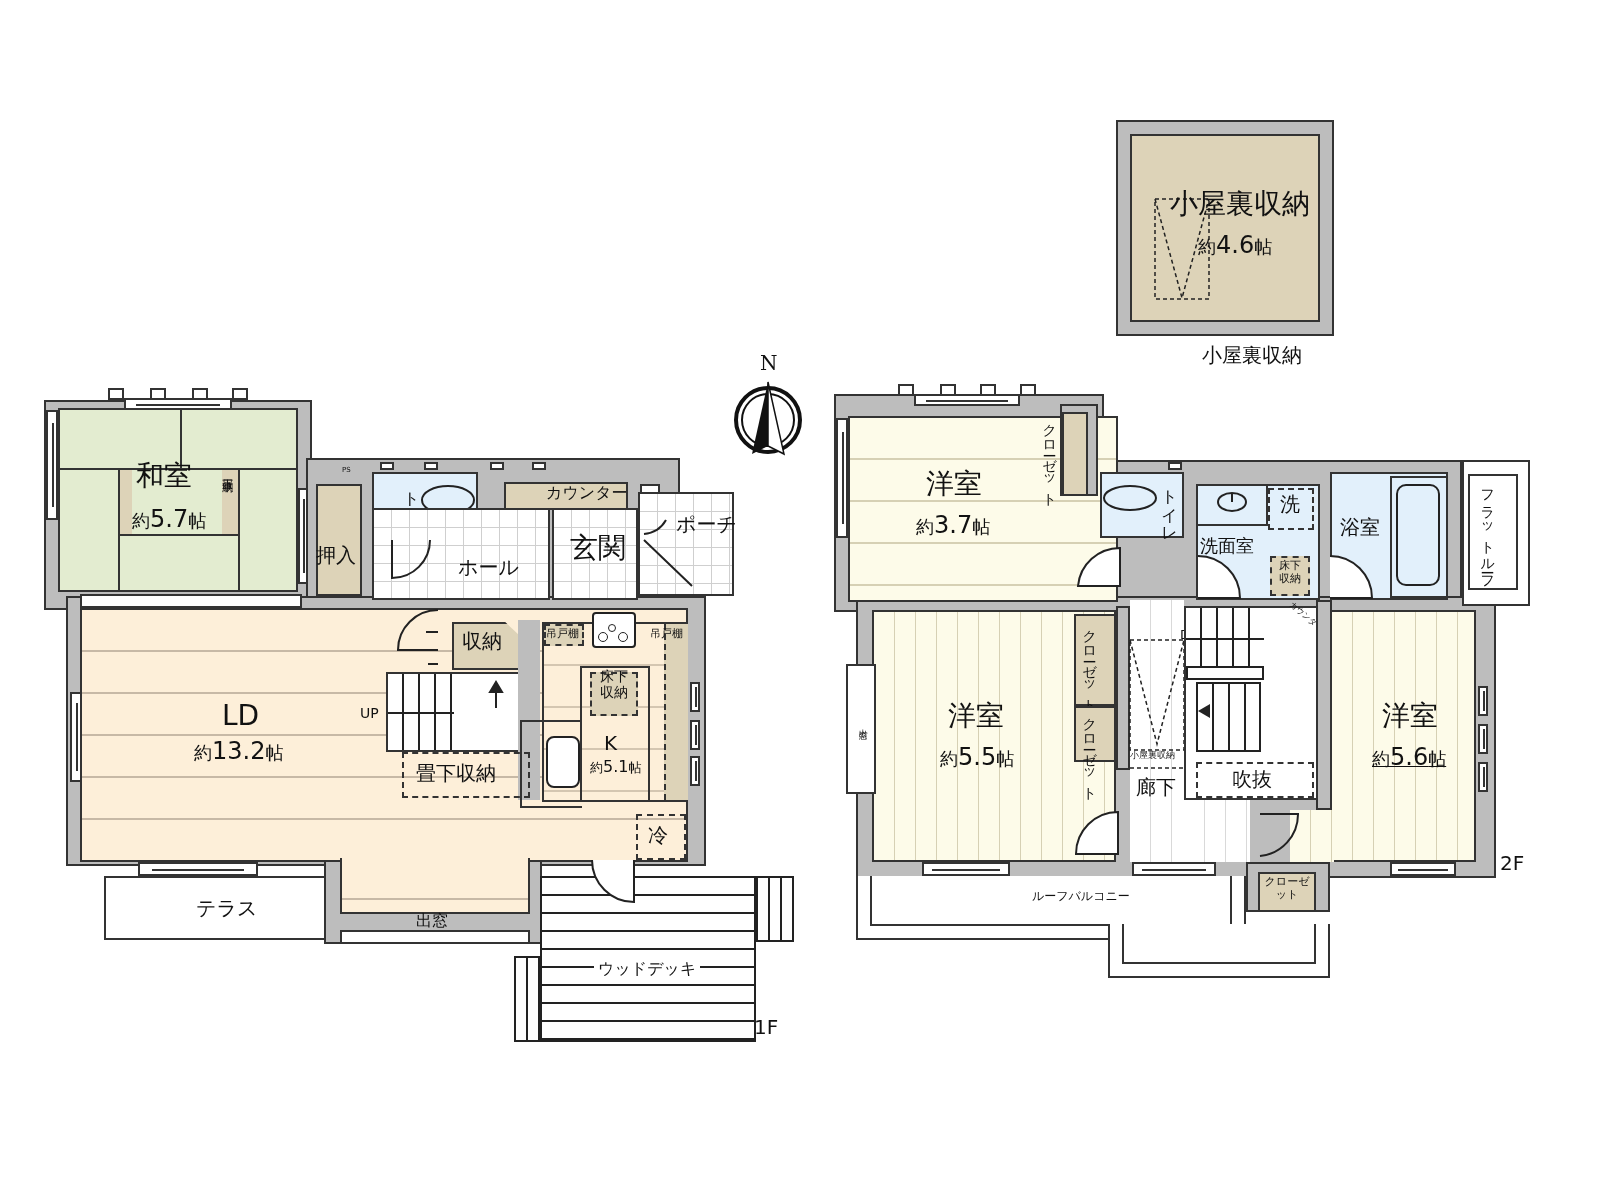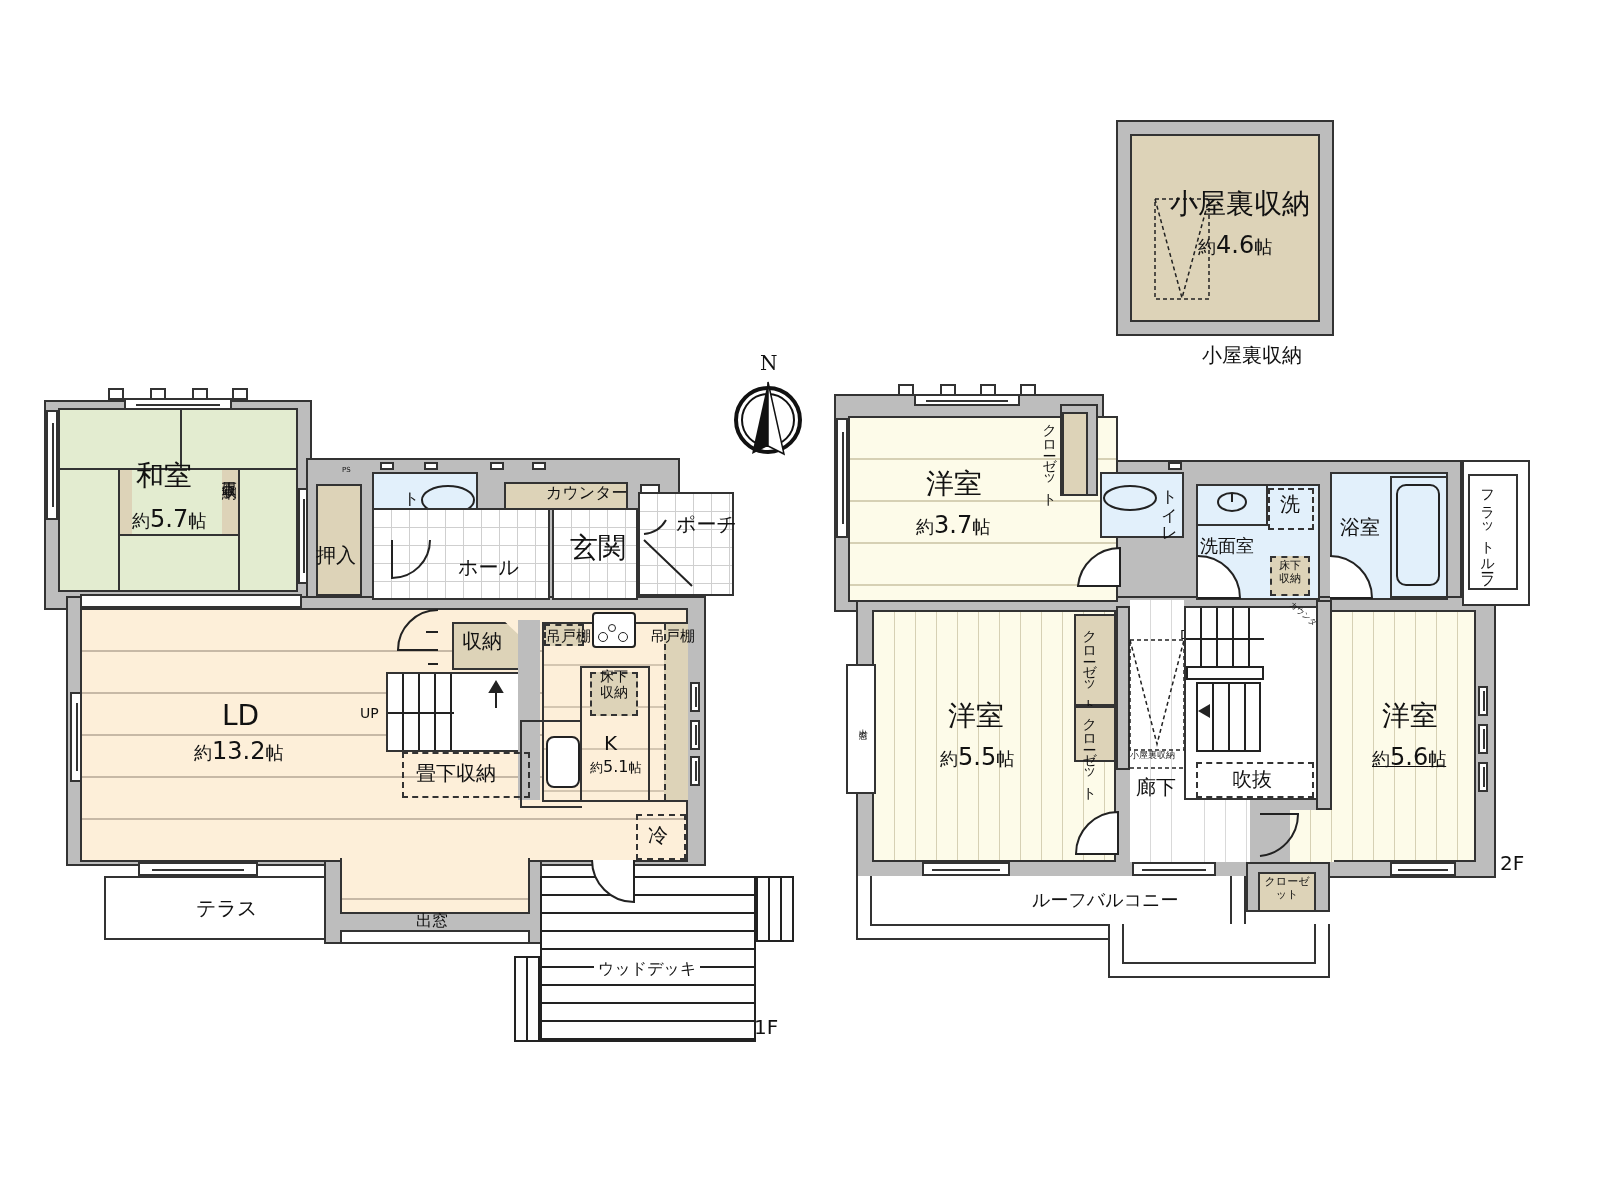--- a/index.html
+++ b/index.html
@@ -28,21 +28,21 @@
   .deck { background:#fff;
     background-image:repeating-linear-gradient(to bottom, transparent 0 16px, #222 16px 18px); }
   .deck-v { background:#fff;
     background-image:repeating-linear-gradient(to right, transparent 0 10px, #222 10px 12px); }
   .outline { border:2px solid #333; background:#fff; }
   .dashed { border:2px dashed #333; }
   .label { position:absolute; text-align:center; white-space:nowrap; line-height:1.15; }
   .lbl-big { font-size:28px; }
   .lbl-mid { font-size:20px; }
   .lbl-sm { font-size:16px; }
-  .lbl-xs { font-size:15px; }
+  .lbl-xs { font-size:11px; }
   .size { font-size:18px; }
   .size b { font-weight:normal; font-size:24px; }
   .vert { writing-mode:vertical-rl; text-orientation:upright; letter-spacing:1px; }
   .win { position:absolute; background:#fff; border:2px solid #333; box-sizing:border-box; }
   .win::after { content:""; position:absolute; left:10%; right:10%; top:45%; height:2px; background:#333; }
   .winv { position:absolute; background:#fff; border:2px solid #333; box-sizing:border-box; }
   .winv::after { content:""; position:absolute; top:10%; bottom:10%; left:45%; width:2px; background:#333; }
   .nub { position:absolute; background:#fff; border:2px solid #333; box-sizing:border-box; }
   svg { position:absolute; overflow:visible; }
 </style>
@@ -314,16 +314,16 @@
   <div class="label lbl-xs" style="left:1262px;top:876px;white-space:normal;width:50px;font-size:11px;">クローゼット</div>
 
   <div class="win" style="left:922px;top:862px;width:88px;height:14px;"></div>
   <div class="win" style="left:1132px;top:862px;width:84px;height:14px;"></div>
   <div class="win" style="left:1390px;top:862px;width:66px;height:14px;"></div>
 
   <div class="abs" style="left:856px;top:876px;width:390px;height:64px;border:2px solid #333;border-top:none;background:#fff;"></div>
   <div class="abs" style="left:870px;top:876px;width:362px;height:50px;border:2px solid #333;border-top:none;background:#fff;"></div>
   <div class="abs" style="left:1108px;top:924px;width:222px;height:54px;border:2px solid #333;border-top:none;background:#fff;"></div>
   <div class="abs" style="left:1122px;top:924px;width:194px;height:40px;border:2px solid #333;border-top:none;background:#fff;"></div>
-  <div class="label lbl-mid" style="left:1032px;top:890px;font-size:18px;">ルーフバルコニー</div>
+  <div class="label lbl-mid" style="left:1032px;top:890px;font-size:12px;">ルーフバルコニー</div>
 
   <div class="label lbl-mid" style="left:1500px;top:852px;">2F</div>
 </div>
 
 </body></html>

